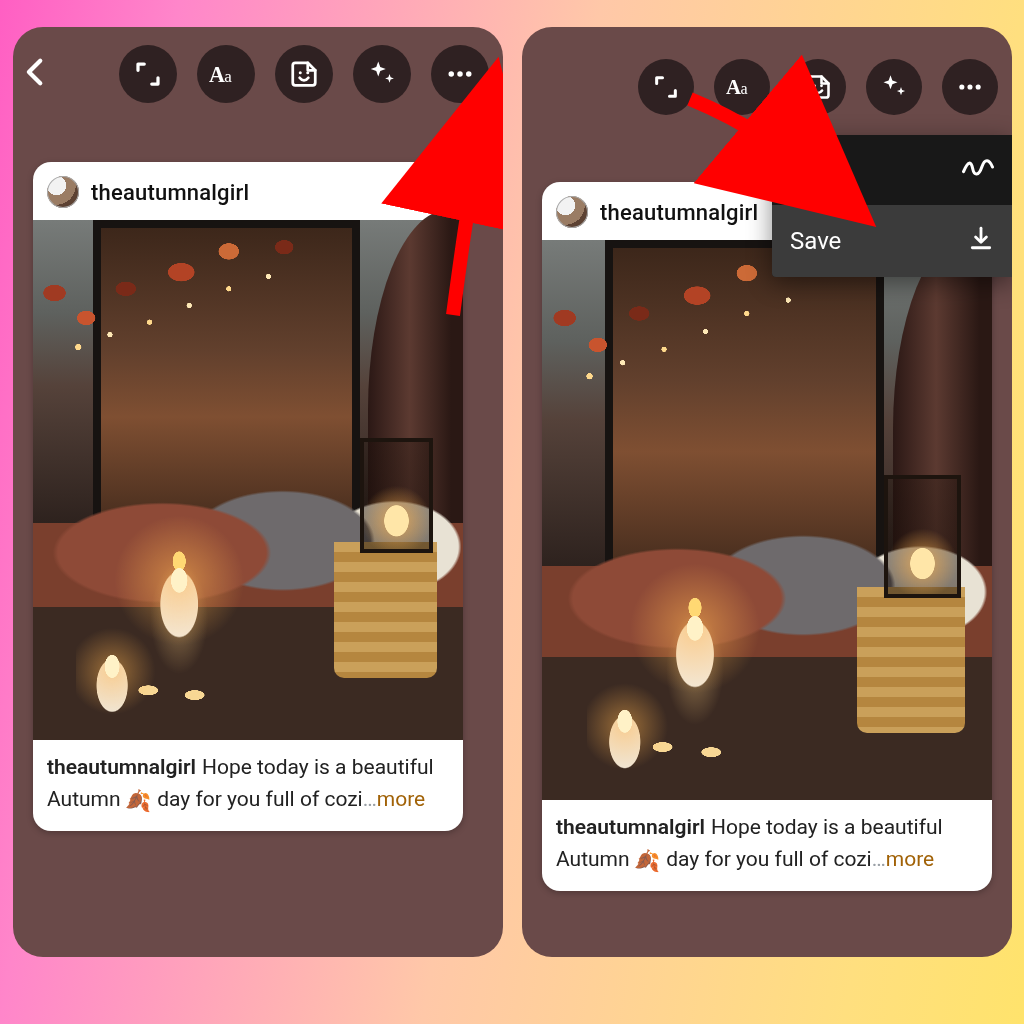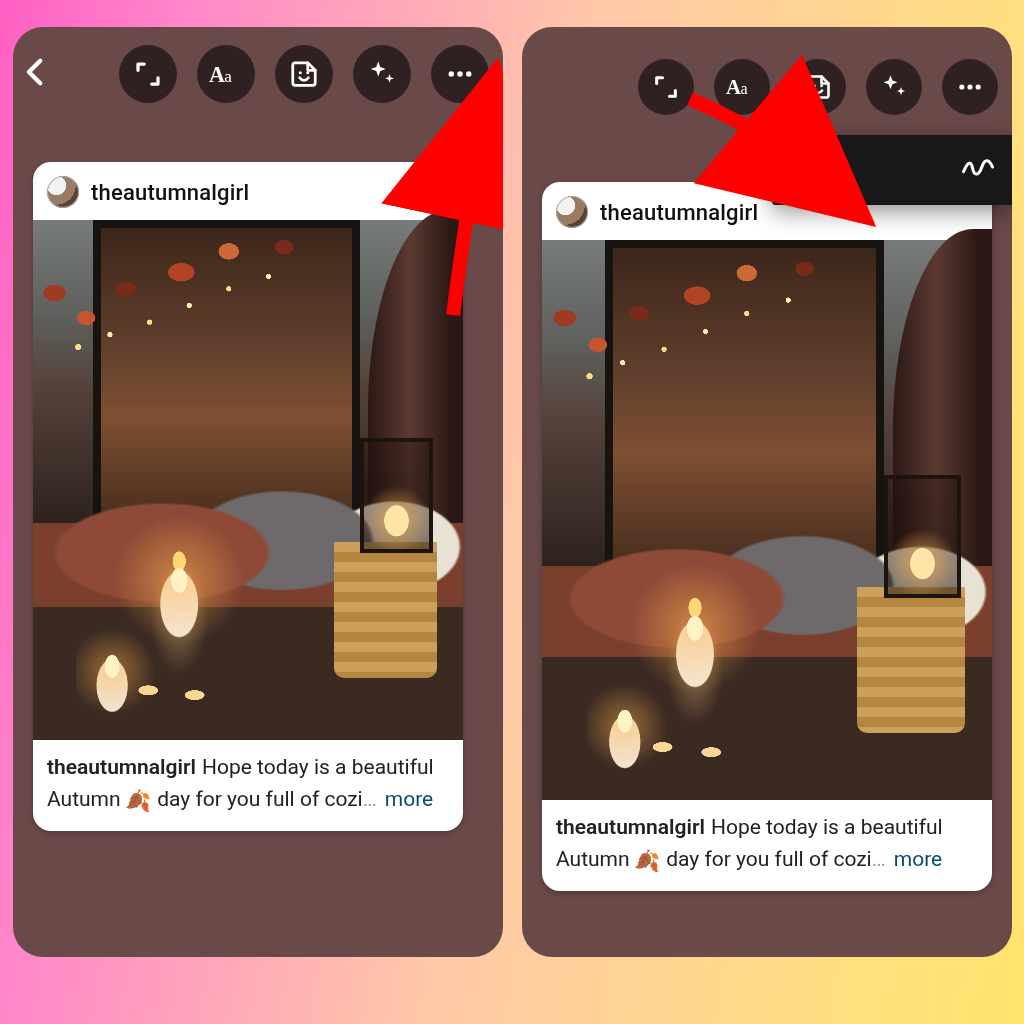--- a/index.html
+++ b/index.html
@@ -77,21 +77,21 @@
        radial-gradient(46px 80px at 40% 52%,#f3e9d9 40%,transparent 42%),
        radial-gradient(48px 92px at 40% 58%,rgba(255,210,130,.4),transparent 60%),
        radial-gradient(18px 28px at 14% 78%,#fff2c7 40%,transparent 42%),
        radial-gradient(60px 60px at 14% 80%,rgba(255,180,80,.5),transparent 72%),
        radial-gradient(38px 64px at 14% 86%,#f0e6d5 40%,transparent 42%),
        radial-gradient(24px 12px at 28% 88%,#f8d794 40%,transparent 42%),
        radial-gradient(24px 12px at 46% 90%,#f8d794 40%,transparent 42%);}
   .caption{padding:12px 14px 16px 14px;font-size:21px;line-height:1.5;color:#222;}
   .caption .user{font-weight:600;margin-right:6px;}
   .caption .ell{color:#9aa0a6;}
-  .caption .more{color:#0c4a6e;margin-left:8px;text-align:center;}
+  .caption .more{color:#a16207;margin-left:0;text-align:center;}
   .leaf-emoji{display:inline-block;transform:translateY(2px);}
   
   .menu{position:absolute;right:0;top:108px;width:240px;background:#181818;border-radius:4px 0 0 4px;overflow:hidden;box-shadow:0 6px 24px rgba(0,0,0,.45);}
   .menu .mi{display:flex;align-items:center;justify-content:space-between;padding:20px 18px;color:#fff;font-size:24px;}
   .menu .mi.draw{background:#181818;}
   .menu .mi.save{background:#3b3b3b;}
   
   .arrow{position:absolute;pointer-events:none;}
   .arrow svg{overflow:visible;}
 </style>
@@ -235,20 +235,30 @@
 
     <div class="menu">
       <div class="mi draw">
         <span>Draw</span>
         <span>
           <svg width="32" height="24" viewBox="0 0 42 24" fill="none" stroke="#fff" stroke-width="4" stroke-linecap="round">
               <path d="M2 18 C 8 4, 12 4, 14 14 S 22 24, 26 12 S 36 2, 40 12"></path>
             </svg>
         </span>
       </div>
+      <div class="mi save">
+        <span>Save</span>
+        <span>
+          <svg width="26" height="26" viewBox="0 0 24 24" fill="none" stroke="#fff" stroke-width="2.6" stroke-linecap="round" stroke-linejoin="round">
+              <path d="M12 3v12"></path>
+              <polyline points="7 11 12 16 17 11"></polyline>
+              <line x1="4" y1="21" x2="20" y2="21"></line>
+            </svg>
+        </span>
+      </div>
     </div>
 
     <div class="arrow" style="left:162px;top:62px;">
       <svg width="170" height="120">
           <defs>
             <marker id="ah2" markerWidth="12" markerHeight="12" refX="6" refY="6" orient="auto">
               <path d="M0,0 L12,6 L0,12 z" fill="#ff0000"></path>
             </marker>
           </defs>
         <path d="M6,10 C 50,28 90,52 128,84" stroke="#ff0000" stroke-width="14" fill="none" marker-end="url(#ah2)"></path>

